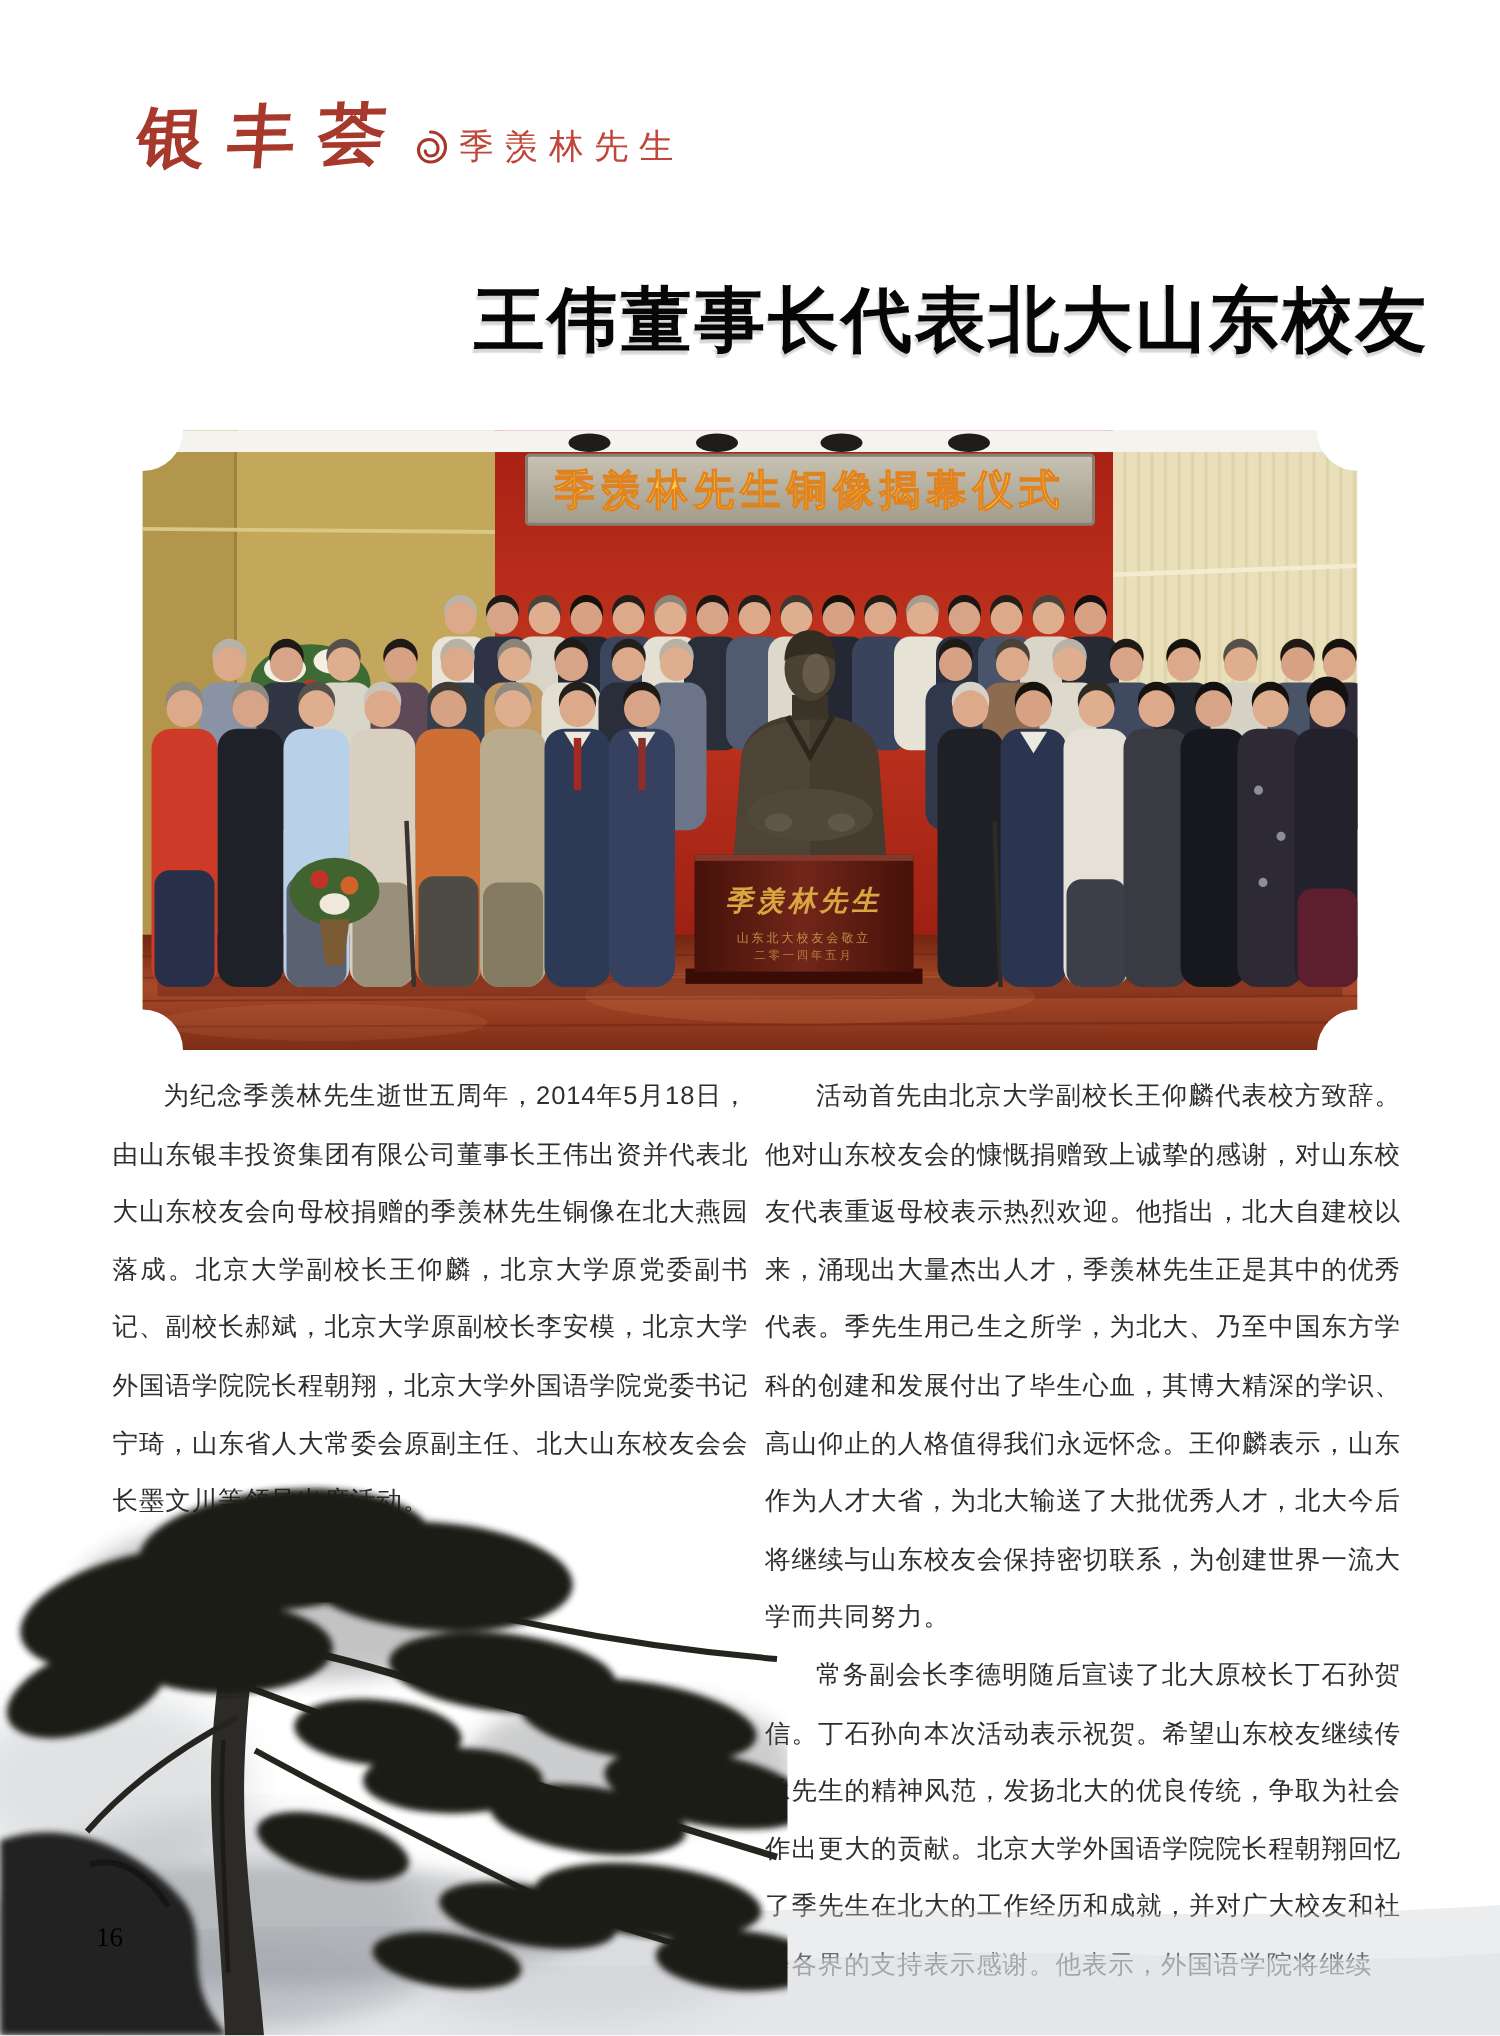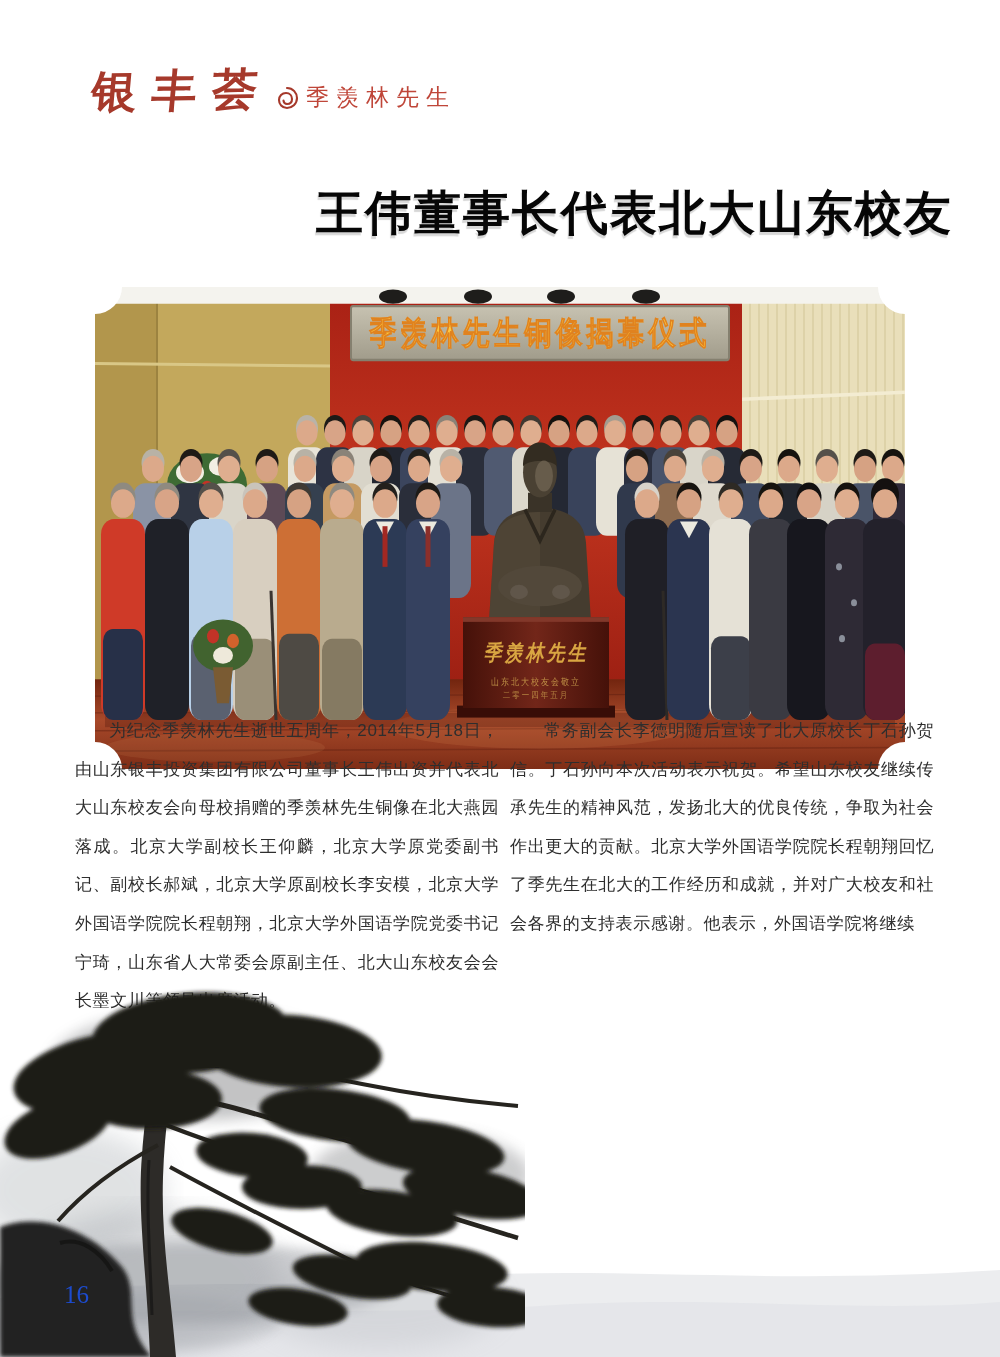--- a/index.html
+++ b/index.html
@@ -13,38 +13,38 @@
   .swirl{margin:14px 6px 0 2px;}
   .section-label{font-size:23px;color:#bf4639;letter-spacing:7px;margin-top:14px;}
 
   
   .headline{position:absolute;left:316px;top:182px;white-space:nowrap;
        font-family:Liberation Mono, monospace;font-weight:700;
        font-size:47px;letter-spacing:2px;color:#060606;
        text-shadow:-1px 3px 1px rgba(0,0,0,0.16);text-align:right;}
 
   
-  .photo-frame{position:absolute;left:95px;top:287px;width:810px;height:482px;}
+  .photo-frame{position:absolute;left:95px;top:287px;width:810px;height:413px;}
   .photo-frame svg{display:block;width:100%;height:100%;}
   .notch{position:absolute;width:54px;height:54px;border-radius:50%;background:#fff;}
   .notch.tl{left:-27px;top:-27px}.notch.tr{right:-27px;top:-27px}
   .notch.bl{left:-27px;bottom:-27px}.notch.br{right:-27px;bottom:-27px}
 
   
   .col{position:absolute;top:712px;width:424px;font-size:17px;line-height:38.6px;
        color:#2e2e2e;text-align:justify;letter-spacing:0.6px;}
   .col p{margin:0;text-indent:2em;}
   .col-left{left:75px;}
   .col-right{left:510px;}
 
   
   .mist{position:absolute;left:0;top:1228px;width:1000px;height:129px;}
   .pine{position:absolute;left:0;top:975px;width:525px;height:382px;}
-  .page-number{position:absolute;left:64px;top:1281px;color:#1d4ed8;opacity:.95;
-       font-family:"Liberation Serif",serif;font-size:25px;}
+  .page-number{position:absolute;left:64px;top:1281px;color:#000000;opacity:.95;
+       font-family:"Liberation Serif",serif;font-size:18px;}
 </style>
 </head>
 <body>
 
 <div class="brand">
   <div class="brand-calligraphy">银丰荟</div>
   <svg class="swirl" width="26" height="26" viewBox="0 0 26 26">
     <path d="M13 3 C19 3 23 8 23 13 C23 19 18 23 13 23 C8 23 5 19 5 15 C5 11 8 8 12 8 C16 8 18 11 18 14 C18 17 16 19 13 19 C11 19 9.5 17.5 9.5 15.5" fill="none" stroke="#a6392b" stroke-width="2.1" stroke-linecap="round"></path>
   </svg>
   <div class="section-label">季羡林先生</div>
@@ -418,20 +418,21 @@
 <div class="notch tl"></div>
 <div class="notch tr"></div>
 <div class="notch bl"></div>
 <div class="notch br"></div>
 </div>
 
 <div class="col col-left">
   <p>为纪念季羡林先生逝世五周年，2014年5月18日，由山东银丰投资集团有限公司董事长王伟出资并代表北大山东校友会向母校捐赠的季羡林先生铜像在北大燕园落成。北京大学副校长王仰麟，北京大学原党委副书记、副校长郝斌，北京大学原副校长李安模，北京大学外国语学院院长程朝翔，北京大学外国语学院党委书记宁琦，山东省人大常委会原副主任、北大山东校友会会长墨文川等领导出席活动。</p>
 </div>
 <div class="col col-right">
+  <p>活动首先由北京大学副校长王仰麟代表校方致辞。他对山东校友会的慷慨捐赠致上诚挚的感谢，对山东校友代表重返母校表示热烈欢迎。他指出，北大自建校以来，涌现出大量杰出人才，季羡林先生正是其中的优秀代表。季先生用己生之所学，为北大、乃至中国东方学科的创建和发展付出了毕生心血，其博大精深的学识、高山仰止的人格值得我们永远怀念。王仰麟表示，山东作为人才大省，为北大输送了大批优秀人才，北大今后将继续与山东校友会保持密切联系，为创建世界一流大学而共同努力。</p>
   <p>常务副会长李德明随后宣读了北大原校长丁石孙贺信。丁石孙向本次活动表示祝贺。希望山东校友继续传承先生的精神风范，发扬北大的优良传统，争取为社会作出更大的贡献。北京大学外国语学院院长程朝翔回忆了季先生在北大的工作经历和成就，并对广大校友和社会各界的支持表示感谢。他表示，外国语学院将继续</p>
 </div>
 
 <svg class="mist" viewBox="0 0 1000 129" preserveAspectRatio="none">
   <defs>
       <filter id="mb">
         <feGaussianBlur stdDeviation="6"></feGaussianBlur>
       </filter>
     </defs>
   <path d="M0,70 C140,48 280,62 430,50 C600,36 760,58 1000,42 L1000,129 L0,129 Z" fill="#ccd0d6" opacity=".38"></path>

